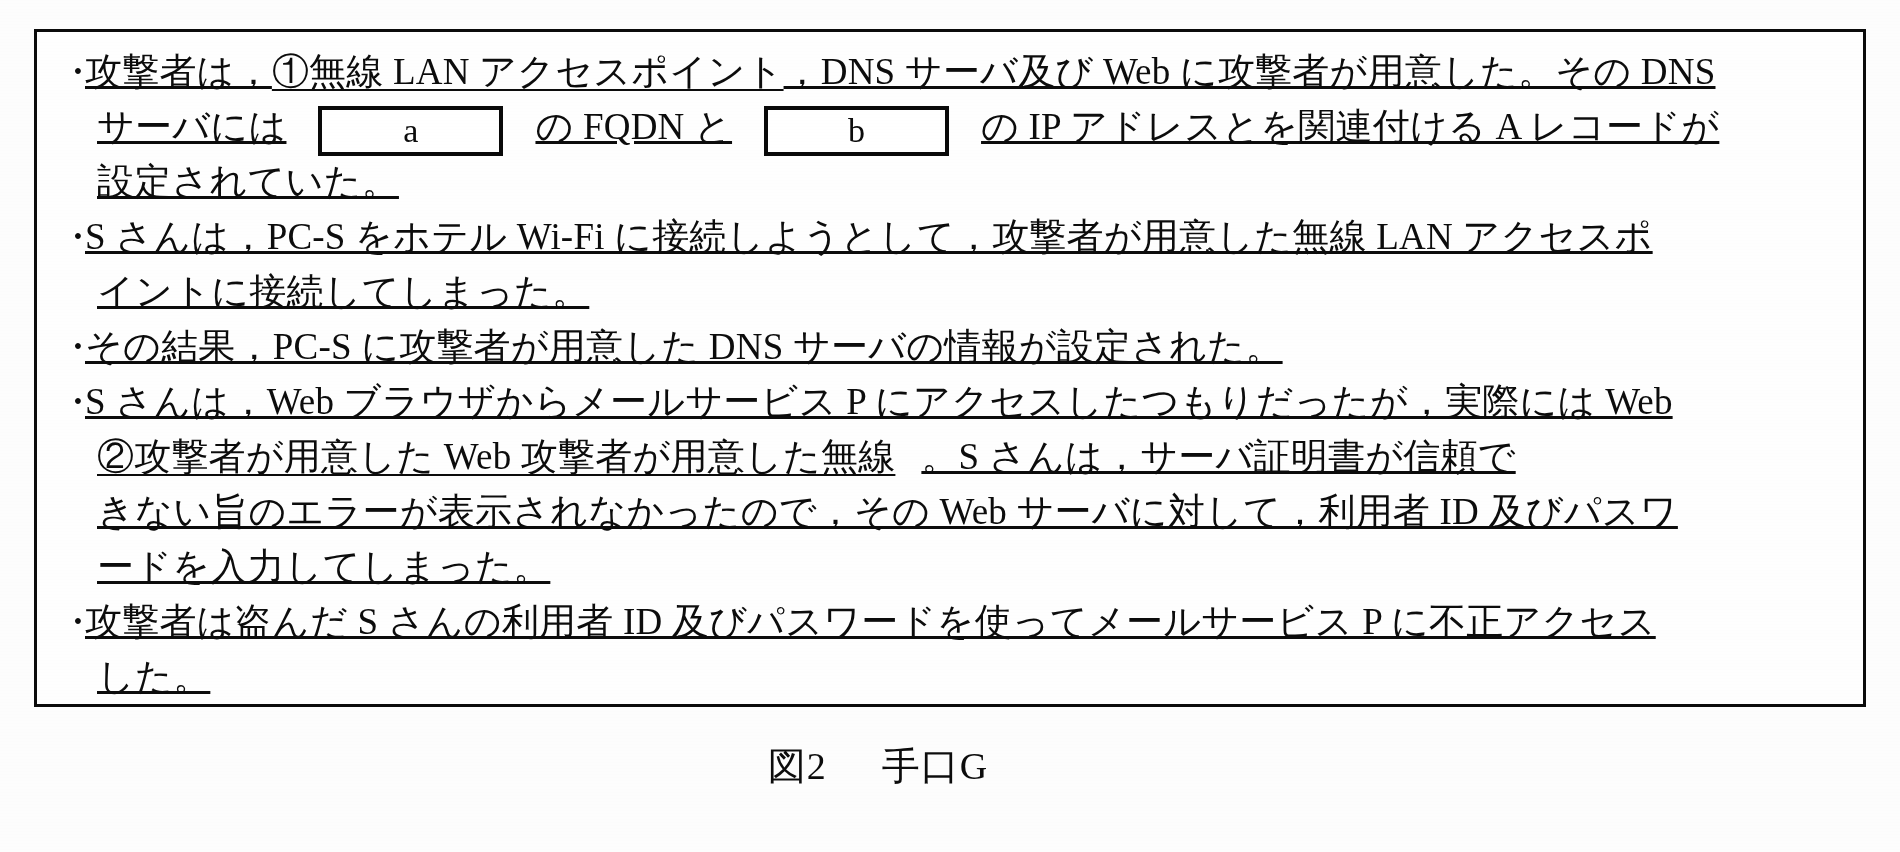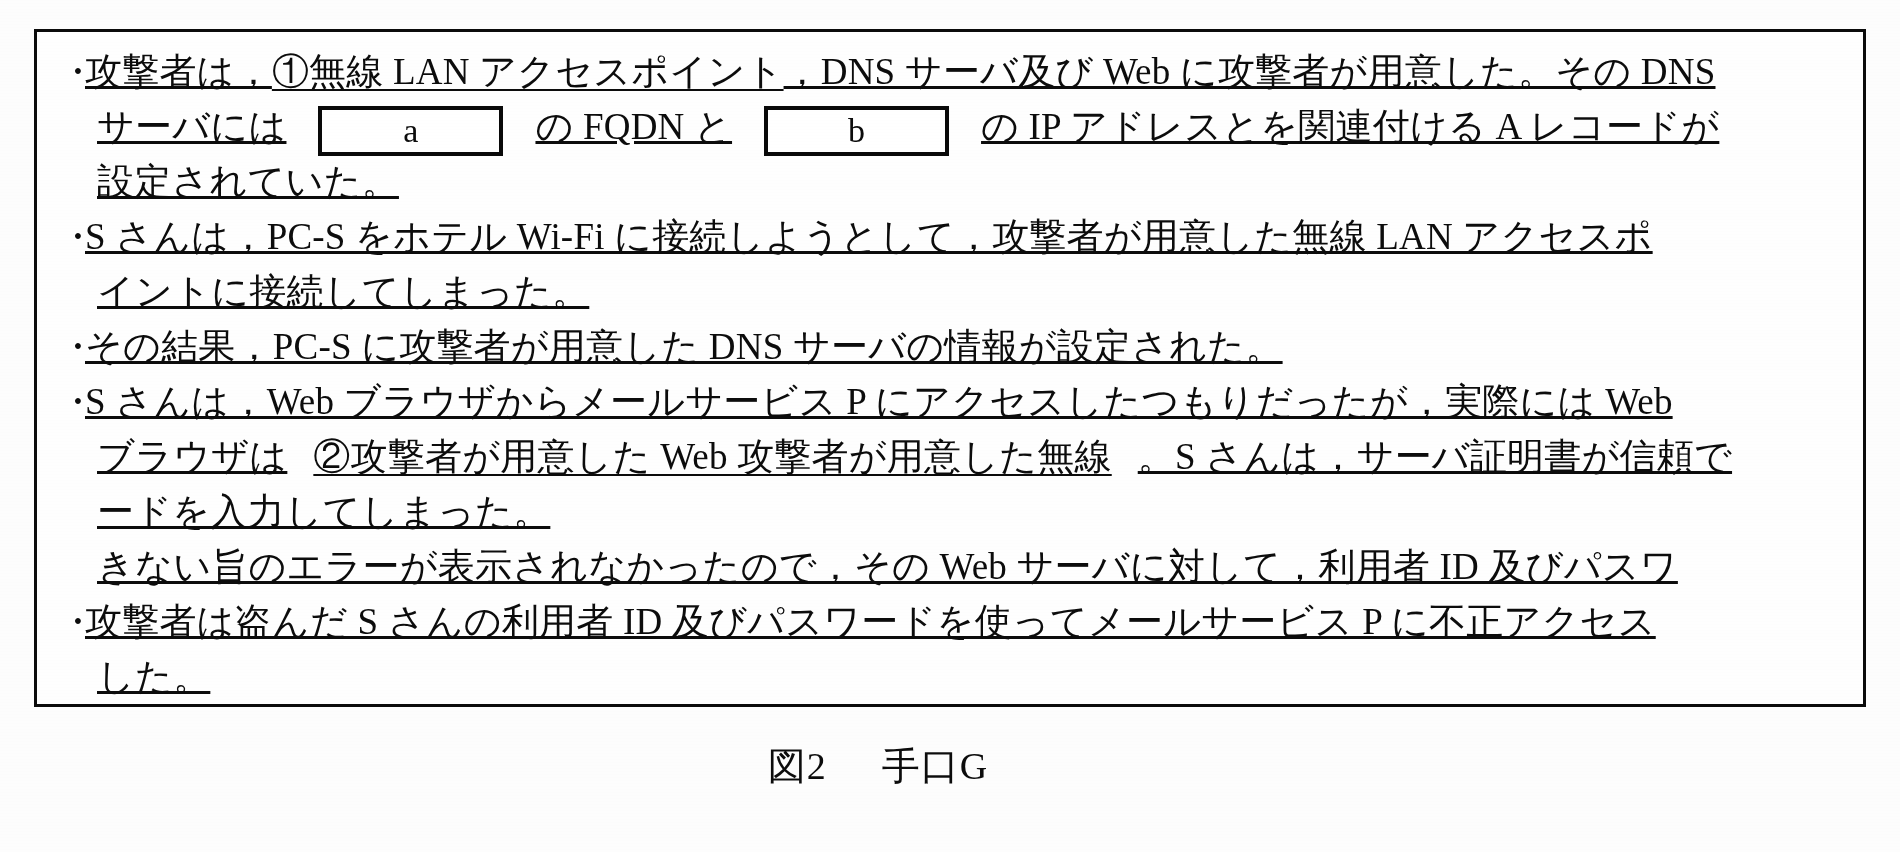--- a/index.html
+++ b/index.html
@@ -140,23 +140,23 @@
         </div>
         <div class="item">
           <div class="line"><span class="bullet">・</span><span class="txt">S さんは，PC-S をホテル Wi-Fi に接続しようとして，攻撃者が用意した無線 LAN アクセスポ</span></div>
           <div class="line indent"><span class="txt">イントに接続してしまった。</span></div>
         </div>
         <div class="item">
           <div class="line"><span class="bullet">・</span><span class="txt">その結果，PC-S に攻撃者が用意した DNS サーバの情報が設定された。</span></div>
         </div>
         <div class="item">
           <div class="line"><span class="bullet">・</span><span class="txt">S さんは，Web ブラウザからメールサービス P にアクセスしたつもりだったが，実際には Web</span></div>
-          <div class="line indent"><span class="txt">ブラウザは</span><span class="txt u">②攻撃者が用意した Web 攻撃者が用意した無線</span><span class="txt">。S さんは，サーバ証明書が信頼で</span></div>
+          <div class="line indent"><span class="txt u">②攻撃者が用意した Web 攻撃者が用意した無線</span><span class="txt">。S さんは，サーバ証明書が信頼で</span></div>
+          <div class="line indent"><span class="txt">きない旨のエラーが表示されなかったので，その Web サーバに対して，利用者 ID 及びパスワ</span></div>
           <div class="line indent"><span class="txt">ードを入力してしまった。</span></div>
-          <div class="line indent"><span class="txt">きない旨のエラーが表示されなかったので，その Web サーバに対して，利用者 ID 及びパスワ</span></div>
         </div>
         <div class="item">
           <div class="line"><span class="bullet">・</span><span class="txt">攻撃者は盗んだ S さんの利用者 ID 及びパスワードを使ってメールサービス P に不正アクセス</span></div>
           <div class="line indent"><span class="txt">した。</span></div>
         </div>
       </div>
   </div>
 
   <div id="caption">
     <span>図2</span>

